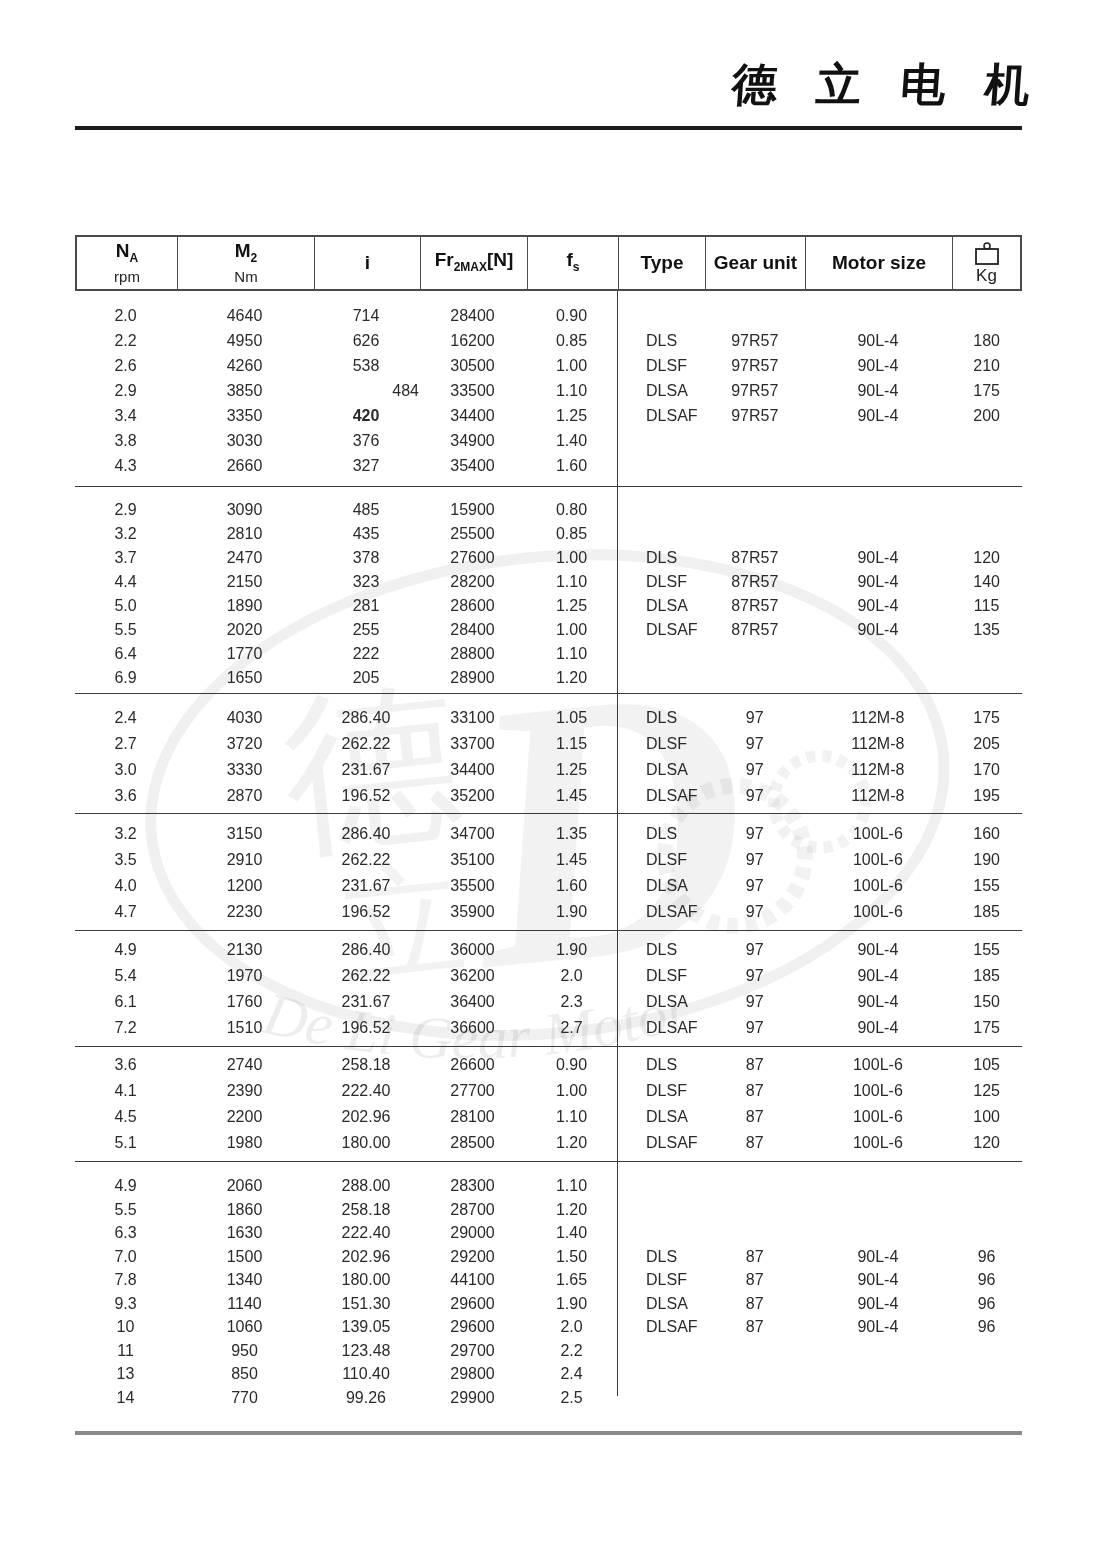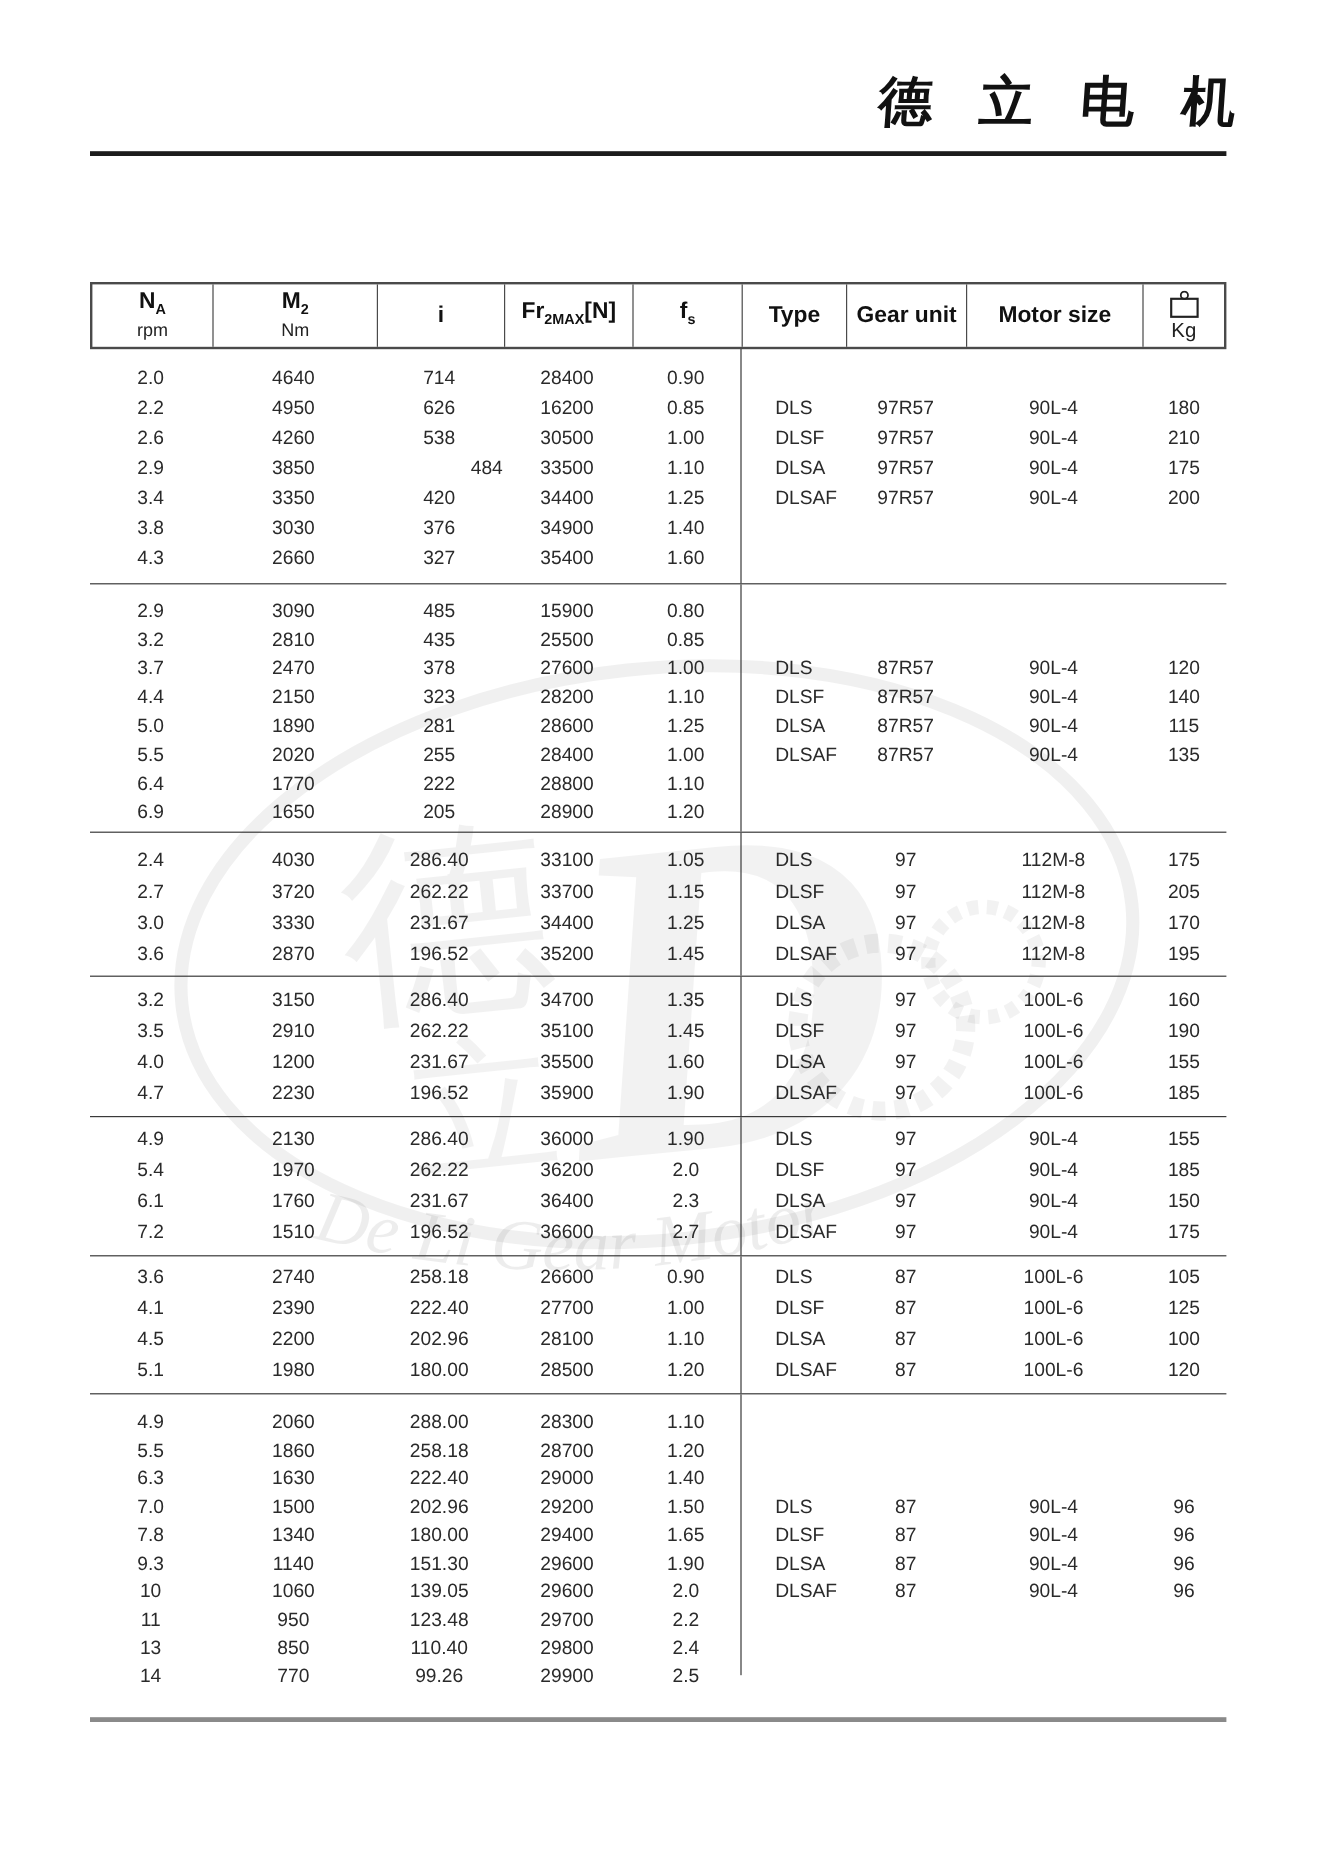--- a/index.html
+++ b/index.html
@@ -159,21 +159,21 @@
           <div class="row" style="height: 25px;">
             <span class="cell" style="width: 101px; line-height: 25px;">2.9</span>
             <span class="cell" style="width: 137px; line-height: 25px;">3850</span>
             <span class="cell" style="width: 106px; line-height: 25px; text-align: right;">484</span>
             <span class="cell" style="width: 107px; line-height: 25px;">33500</span>
             <span class="cell" style="width: 91px; line-height: 25px;">1.10</span>
           </div>
           <div class="row" style="height: 25px;">
             <span class="cell" style="width: 101px; line-height: 25px;">3.4</span>
             <span class="cell" style="width: 137px; line-height: 25px;">3350</span>
-            <span class="cell" style="width: 106px; line-height: 25px;">420</span>
+            <span class="cell" style="width: 106px; line-height: 25px; font-weight: bold;">420</span>
             <span class="cell" style="width: 107px; line-height: 25px;">34400</span>
             <span class="cell" style="width: 91px; line-height: 25px;">1.25</span>
           </div>
           <div class="row" style="height: 25px;">
             <span class="cell" style="width: 101px; line-height: 25px;">3.8</span>
             <span class="cell" style="width: 137px; line-height: 25px;">3030</span>
             <span class="cell" style="width: 106px; line-height: 25px;">376</span>
             <span class="cell" style="width: 107px; line-height: 25px;">34900</span>
             <span class="cell" style="width: 91px; line-height: 25px;">1.40</span>
           </div>
@@ -569,21 +569,21 @@
             <span class="cell" style="width: 101px; line-height: 23.5px;">7.0</span>
             <span class="cell" style="width: 137px; line-height: 23.5px;">1500</span>
             <span class="cell" style="width: 106px; line-height: 23.5px;">202.96</span>
             <span class="cell" style="width: 107px; line-height: 23.5px;">29200</span>
             <span class="cell" style="width: 91px; line-height: 23.5px;">1.50</span>
           </div>
           <div class="row" style="height: 23.5px;">
             <span class="cell" style="width: 101px; line-height: 23.5px;">7.8</span>
             <span class="cell" style="width: 137px; line-height: 23.5px;">1340</span>
             <span class="cell" style="width: 106px; line-height: 23.5px;">180.00</span>
-            <span class="cell" style="width: 107px; line-height: 23.5px;">29400</span>
+            <span class="cell" style="width: 107px; line-height: 23.5px;">44100</span>
             <span class="cell" style="width: 91px; line-height: 23.5px;">1.65</span>
           </div>
           <div class="row" style="height: 23.5px;">
             <span class="cell" style="width: 101px; line-height: 23.5px;">9.3</span>
             <span class="cell" style="width: 137px; line-height: 23.5px;">1140</span>
             <span class="cell" style="width: 106px; line-height: 23.5px;">151.30</span>
             <span class="cell" style="width: 107px; line-height: 23.5px;">29600</span>
             <span class="cell" style="width: 91px; line-height: 23.5px;">1.90</span>
           </div>
           <div class="row" style="height: 23.5px;">

